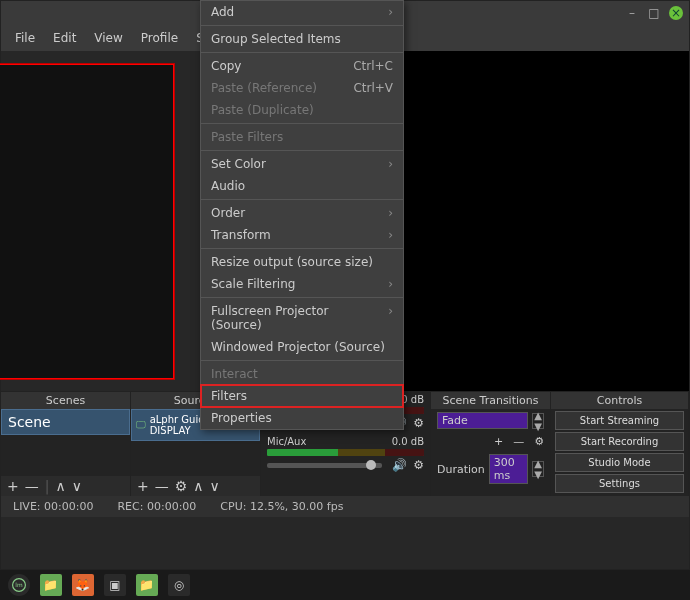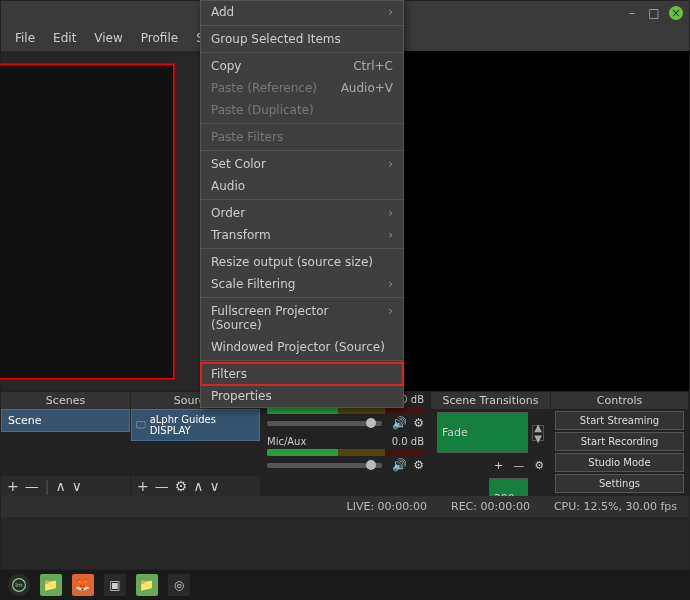--- a/index.html
+++ b/index.html
@@ -17,42 +17,42 @@
   .preview-left .preview-box{width:180px;height:315px;border:1px solid red;box-shadow:0 0 0 1px #b00;background:#111;position:relative;left:-89px;}
   .preview-right{flex:1;background:#000;}
   
   .panels{display:flex;height:105px;border-top:1px solid #222;}
   .panel{display:flex;flex-direction:column;border-right:1px solid #222;background:#2b2b2b;}
   .panel-head{background:#333;color:#ccc;text-align:center;padding:2px 4px;font-size:11px;}
   .panel-body{flex:1;background:#232323;overflow:hidden;position:relative;}
   .panel-foot{display:flex;gap:6px;align-items:center;padding:2px 6px;background:#2b2b2b;color:#ccc;font-size:14px;}
   .panel-foot span{cursor:default;}
   .scenes{width:130px;}
-  .scene-item{padding:4px 6px;background:#36536e;color:#fff;font-size:11px;border:1px solid #4a6d8f;}
+  .scene-item{padding:4px 6px;background:#36536e;color:#fff;font-size:14px;border:1px solid #4a6d8f;}
   .sources{width:130px;}
   .source-item{display:flex;align-items:center;gap:4px;padding:4px 4px;background:#36536e;color:#fff;font-size:10px;border:1px solid #4a6d8f;}
   .mixer{width:170px;}
   .mixer-track{padding:2px 6px 4px;}
   .mixer-label{display:flex;justify-content:space-between;color:#ccc;font-size:10px;}
   .meter{height:7px;background:#111;position:relative;margin-top:2px;border-radius:1px;overflow:hidden;}
   .meter .seg{position:absolute;top:0;bottom:0;}
   .meter .g{left:0;width:45%;background:#2a9d3a;}
   .meter .y{left:45%;width:30%;background:#c8a82a;}
   .meter .r{left:75%;width:25%;background:#b03030;}
   .meter .dark{position:absolute;top:0;bottom:0;right:0;width:55%;background:rgba(0,0,0,.6);}
   .mixer-ctrls{display:flex;justify-content:flex-end;gap:6px;color:#ccc;margin-top:2px;font-size:12px;}
   .mixer-slider{height:5px;background:#555;border-radius:2px;position:relative;flex:1;align-self:center;margin-right:4px;}
   .mixer-slider::after{content:"";position:absolute;right:6px;top:-3px;width:10px;height:10px;border-radius:50%;background:#bbb;}
   .transitions{width:120px;}
   .trans-row{display:flex;align-items:center;gap:4px;padding:3px 6px;font-size:11px;}
-  .trans-select{flex:1;background:#15803d;border:1px solid #555;color:#ccc;padding:13px 4px;}
+  .trans-select{flex:1;background:#4c1d95;border:1px solid #555;color:#ccc;padding:1px 4px;}
   .trans-spin{width:12px;height:16px;background:#222;border:1px solid #555;display:flex;flex-direction:column;align-items:center;justify-content:center;color:#888;font-size:7px;}
   .controls{flex:1;}
   .ctrl-btn{display:block;width:94%;margin:2px auto;background:#333;border:1px solid #555;color:#ddd;padding:3px 0;text-align:center;font-size:10px;}
-  .statusbar{display:flex;justify-content:flex-end;gap:24px;padding:4px 12px;background:#303030;color:#bbb;font-size:11px;}
+  .statusbar{display:flex;justify-content:flex-start;gap:24px;padding:4px 12px;background:#303030;color:#bbb;font-size:11px;}
   
   .context{position:absolute;left:200px;top:0;width:204px;background:#3f3f3f;border:1px solid #555;color:#ccc;z-index:10;box-shadow:2px 2px 8px rgba(0,0,0,.5);}
   .context .item{display:flex;justify-content:space-between;padding:4px 10px;font-size:12px;}
   .context .sep{height:1px;background:#555;margin:2px 0;}
   .context .disabled{color:#777;}
   .context .sub::after{content:"›";color:#888;margin-left:6px;}
   .context .highlight{outline:2px solid #d22;outline-offset:-1px;}
   
   .taskbar{position:absolute;left:0;right:0;bottom:0;height:30px;background:#1a1a1a;display:flex;align-items:center;gap:10px;padding:0 8px;}
   .taskbar .ticon{width:22px;height:22px;background:#2a2a2a;border-radius:2px;display:flex;align-items:center;justify-content:center;color:#ccc;font-size:12px;}
@@ -217,21 +217,21 @@
     <div class="item">
       <span>Group Selected Items</span>
     </div>
     <div class="sep"></div>
     <div class="item">
       <span>Copy</span>
       <span style="color: rgb(170, 170, 170);">Ctrl+C</span>
     </div>
     <div class="item disabled">
       <span>Paste (Reference)</span>
-      <span style="color: rgb(170, 170, 170);">Audio+V</span>
+      <span style="color: rgb(170, 170, 170);">Ctrl+V</span>
     </div>
     <div class="item disabled">
       <span>Paste (Duplicate)</span>
     </div>
     <div class="sep"></div>
     <div class="item disabled">
       <span>Paste Filters</span>
     </div>
     <div class="sep"></div>
     <div class="item sub">
@@ -255,20 +255,23 @@
       <span>Scale Filtering</span>
     </div>
     <div class="sep"></div>
     <div class="item sub">
       <span>Fullscreen Projector (Source)</span>
     </div>
     <div class="item">
       <span>Windowed Projector (Source)</span>
     </div>
     <div class="sep"></div>
+    <div class="item disabled">
+      <span>Interact</span>
+    </div>
     <div class="item highlight">
       <span>Filters</span>
     </div>
     <div class="item">
       <span>Properties</span>
     </div>
   </div>
 
 <div class="taskbar">
   <div class="mint">

